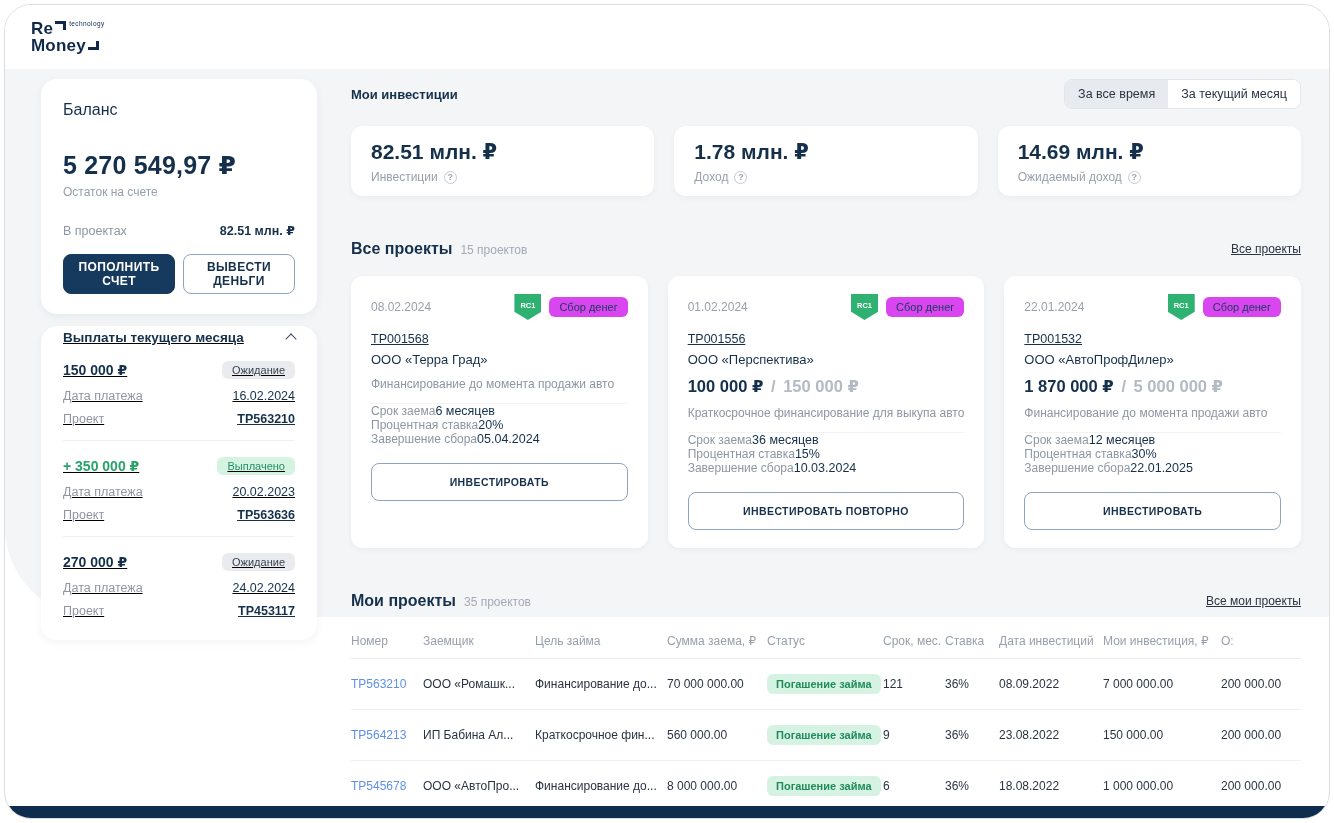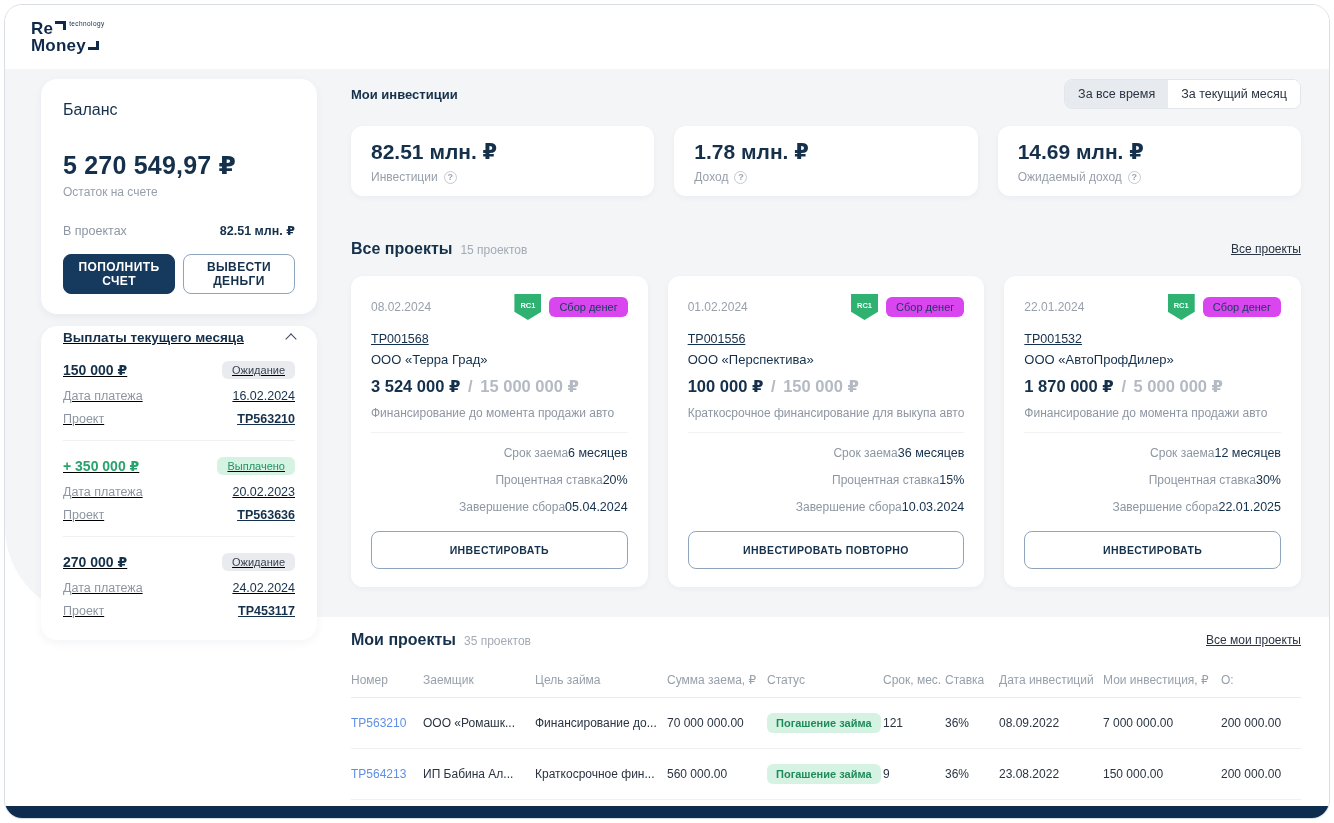--- a/index.html
+++ b/index.html
@@ -1,19 +1,19 @@
 <!DOCTYPE html>
 <html><head>
 <meta charset="utf-8">
 <style>
   * { box-sizing: border-box; margin: 0; padding: 0; }
   html,body { width:1334px; height:823px; overflow:hidden; background:#fff;
     font-family:"Liberation Sans","DejaVu Sans",sans-serif; }
   .frame { position:absolute; inset:4px; background:#fff; border:1px solid #d9dee4;
-    border-radius:18px; overflow:hidden; }
+    border-radius:27px; overflow:hidden; }
   .bottom-bar { position:absolute; left:0; right:0; bottom:0; height:12px; background:#0e2c4e; z-index:30; }
 
   
   .app-header { position:absolute; top:0; left:0; right:0; height:64px; background:#fff;
     display:flex; align-items:center; justify-content:space-between; padding:0 26px; z-index:10; }
   .logo { color:#10294a; line-height:1; cursor:pointer; }
   .logo-line1, .logo-line2 { display:flex; align-items:flex-start; font-weight:bold; font-size:17px; letter-spacing:.2px; }
   .logo-shape1 { display:inline-block; width:11px; height:9px; border-top:3.5px solid #10294a; border-right:3.5px solid #10294a; margin:1px 3px 0 2px; }
   .logo-shape2 { display:inline-block; width:11px; height:9px; border-bottom:3.5px solid #10294a; border-right:3.5px solid #10294a; margin:4px 0 0 2px; }
   .logo-tag { font-size:6.5px; font-weight:normal; letter-spacing:.4px; margin-top:1px; }
@@ -93,21 +93,21 @@
     color:#fff; font-size:7.5px; font-weight:bold; display:flex; align-items:center; justify-content:center; padding-bottom:4px; }
   .stage-pill { background:#d946ef; color:#123d57; font-size:11px; padding:4px 10px; border-radius:6px; white-space:nowrap; }
   a.proj-id { display:inline-block; margin-top:12px; font-size:12.5px; color:#15304b; text-decoration:underline; }
   .company { margin-top:5px; font-size:13px; color:#15304b; }
   .amounts { margin-top:10px; font-size:16.5px; font-weight:bold; }
   .amounts .raised { color:#15304b; }
   .amounts .sep { color:#b3bac3; margin:0 3px; }
   .amounts .goal { color:#b3bac3; }
   .desc { margin-top:10px; font-size:12px; color:#8d96a2; padding-bottom:12px; border-bottom:1px solid #f0f2f4;
     white-space:nowrap; overflow:hidden; text-overflow:ellipsis; }
-  .prow { display:flex; justify-content:flex-end; align-items:center; margin-top:13px; }
+  .prow { display:flex; justify-content:flex-start; align-items:center; }
   .prow .pk { font-size:12px; color:#8d96a2; }
   .prow .pv { font-size:12.5px; color:#15304b; }
   .invest-btn { margin-top:17px; width:100%; height:38px; background:#fff; border:1px solid #8fa5bd;
     border-radius:8px; color:#15304b; font-size:10.5px; font-weight:bold; letter-spacing:.4px;
     font-family:inherit; cursor:pointer; }
 
   .myprojects-head { margin-top:44px; }
   .table-wrap { margin-top:14px; }
   table { width:100%; border-collapse:collapse; table-layout:fixed; }
   th { text-align:left; font-weight:normal; font-size:12px; color:#97a0ab; padding:10px 8px 10px 0;
@@ -256,25 +256,20 @@
       <article class="proj-card">
         <div class="meta-row">
           <span class="meta-date">08.02.2024</span>
           <span class="badges">
             <span class="shield">RC1</span>
             <span class="stage-pill">Сбор денег</span>
           </span>
         </div>
         <a href="#" class="proj-id">TP001568</a>
         <div class="company">ООО «Терра Град»</div>
-        <div class="amounts">
-          <span class="raised">3 524 000 ₽</span>
-          <span class="sep">/</span>
-          <span class="goal">15 000 000 ₽</span>
-        </div>
         <div class="desc">Финансирование до момента продажи авто</div>
         <div class="prow">
           <span class="pk">Срок заема</span>
           <span class="pv">6 месяцев</span>
         </div>
         <div class="prow">
           <span class="pk">Процентная ставка</span>
           <span class="pv">20%</span>
         </div>
         <div class="prow">

